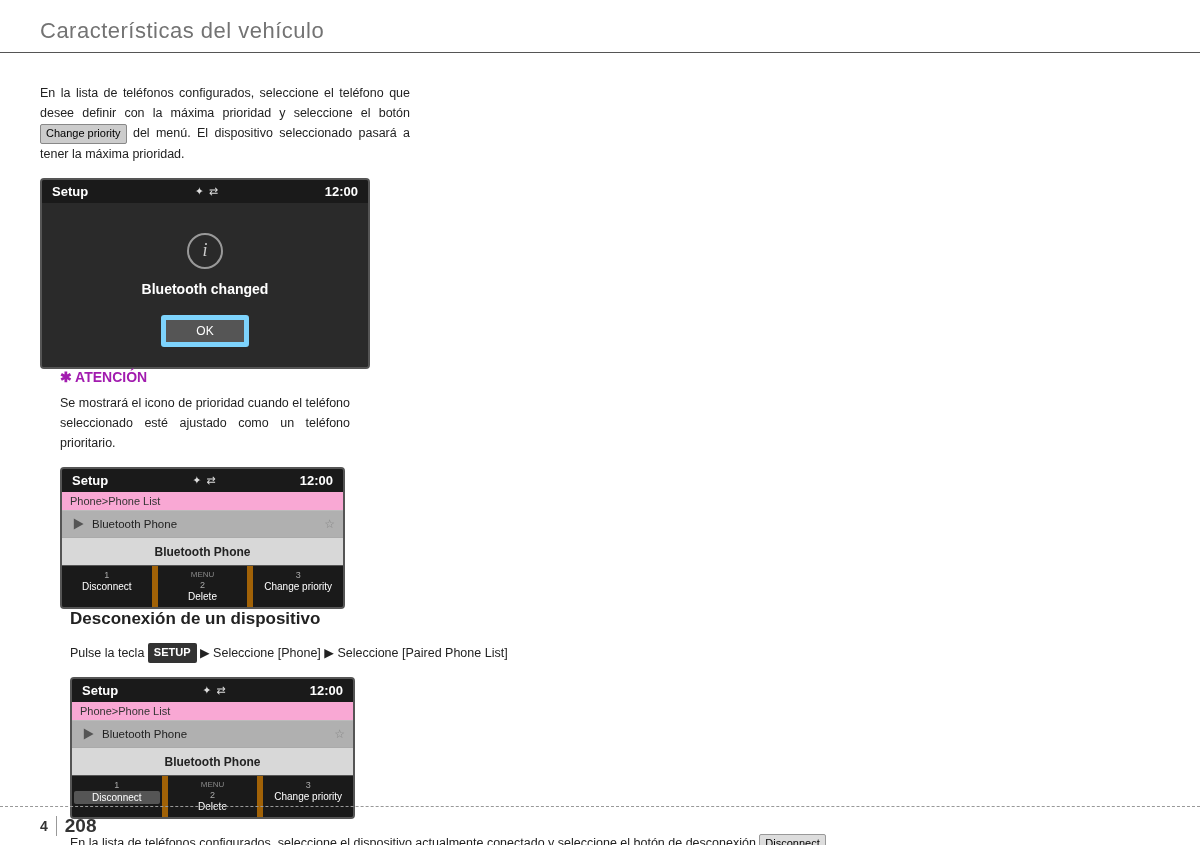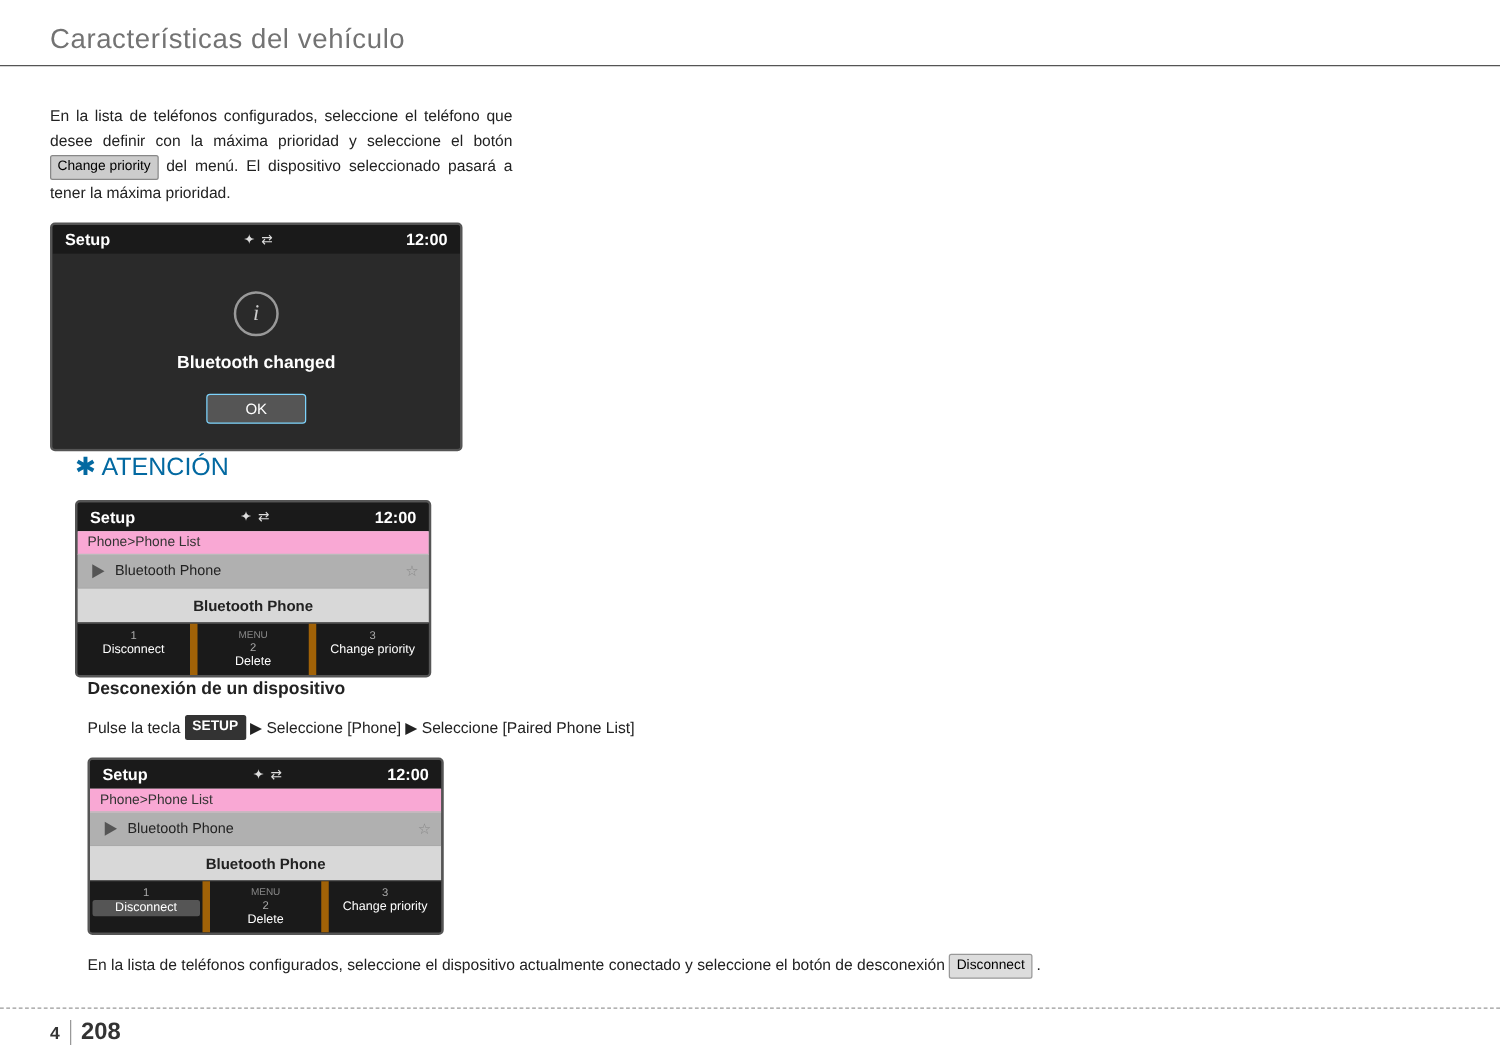--- a/index.html
+++ b/index.html
@@ -93,29 +93,29 @@
       border: 1px solid #999;
       padding: 0px 5px;
       font-size: 11px;
       color: #000;
       vertical-align: middle;
       border-radius: 2px;
     }
 
     
     .attention-heading {
-      font-size: 20px;
-      font-weight: normal;
+      font-size: 14px;
+      font-weight: bold;
       margin-bottom: 8px;
-      color: #0369a1;
+      color: #a21caf;
     }
 
     
     .section-heading {
-      font-size: 14px;
+      font-size: 17px;
       font-weight: bold;
       margin-bottom: 14px;
       color: #222;
     }
 
     
     .device-screen {
       border: 2px solid #555;
       border-radius: 4px;
       overflow: hidden;
@@ -189,21 +189,21 @@
       font-size: 14px;
       font-weight: bold;
       margin-bottom: 18px;
     }
 
     .ok-button {
       display: inline-block;
       background: #555;
       color: #fff;
       padding: 4px 30px;
-      border: 1px solid #7dd3fc;
+      border: 5px solid #7dd3fc;
       border-radius: 3px;
       font-size: 12px;
     }
 
     
     .screen-body-list {
       background: #e8e8e8;
       padding: 0;
     }
 
@@ -361,20 +361,21 @@
         <div class="ok-button">OK</div>
       </div>
     </div>
   </div>
 
   <div class="mid-col">
     <div class="attention-heading">
       <span>✱</span>
       <span>ATENCIÓN</span>
     </div>
+    <p class="para">Se mostrará el icono de prioridad cuando el teléfono seleccionado esté ajustado como un teléfono prioritario.</p>
 
     <div class="device-screen medium">
       <div class="screen-topbar">
         <span class="title">Setup</span>
         <div class="icons">
           <span>✦</span>
           <span>⇄</span>
         </div>
         <span class="time">12:00</span>
       </div>

